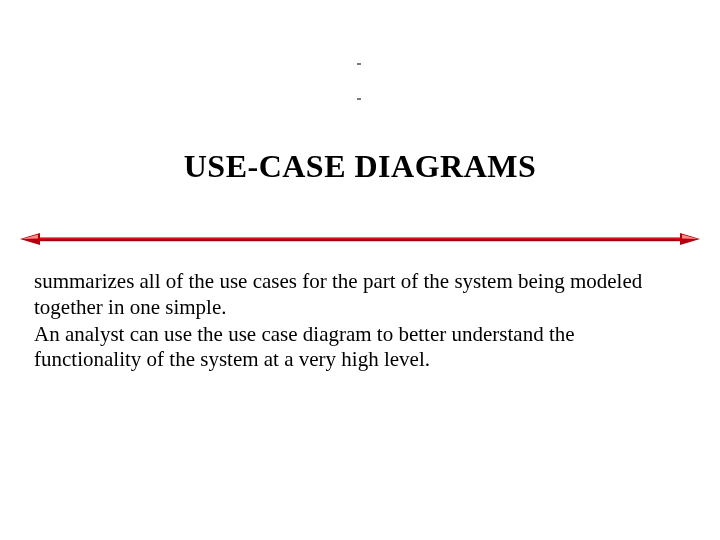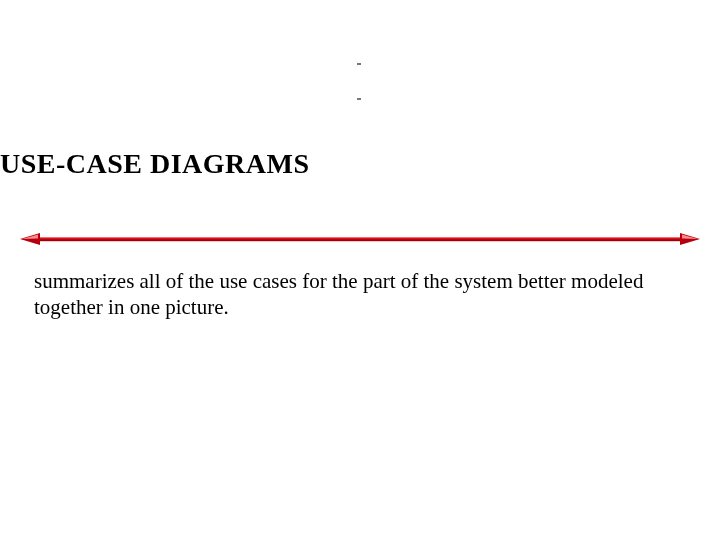--- a/index.html
+++ b/index.html
@@ -24,21 +24,22 @@
     width: 4px;
     height: 2px;
     background: #123;
     opacity: 0.6;
   }
   .title {
     position: absolute;
     top: 148px;
     left: 0;
     width: 720px;
-    font-size: 28px;
+    text-align: center;
+    font-size: 32px;
     font-weight: 700;
     letter-spacing: 0.5px;
   }
   .divider {
     position: absolute;
     top: 232px;
     left: 20px;
     width: 680px;
     height: 14px;
   }
@@ -83,16 +84,17 @@
 
       <polygon points="0,7 20,1 20,13" fill="#b3000c"></polygon>
       <polygon points="2,7 18,2.5 18,6.5" fill="#ff8a8a"></polygon>
 
       <polygon points="680,7 660,1 660,13" fill="#b3000c"></polygon>
       <polygon points="678,7 662,2.5 662,6.5" fill="#ff8a8a"></polygon>
     </svg>
   </div>
 
   <div class="body">
-    <p>summarizes all of the use cases for the part of the system better modeled together in one picture.</p>
+    <p>summarizes all of the use cases for the part of the system being modeled together in one simple.</p>
+    <p>An analyst can use the use case diagram to better understand the functionality of the system at a very high level.</p>
   </div>
 
 </div>
 
 </body></html>

